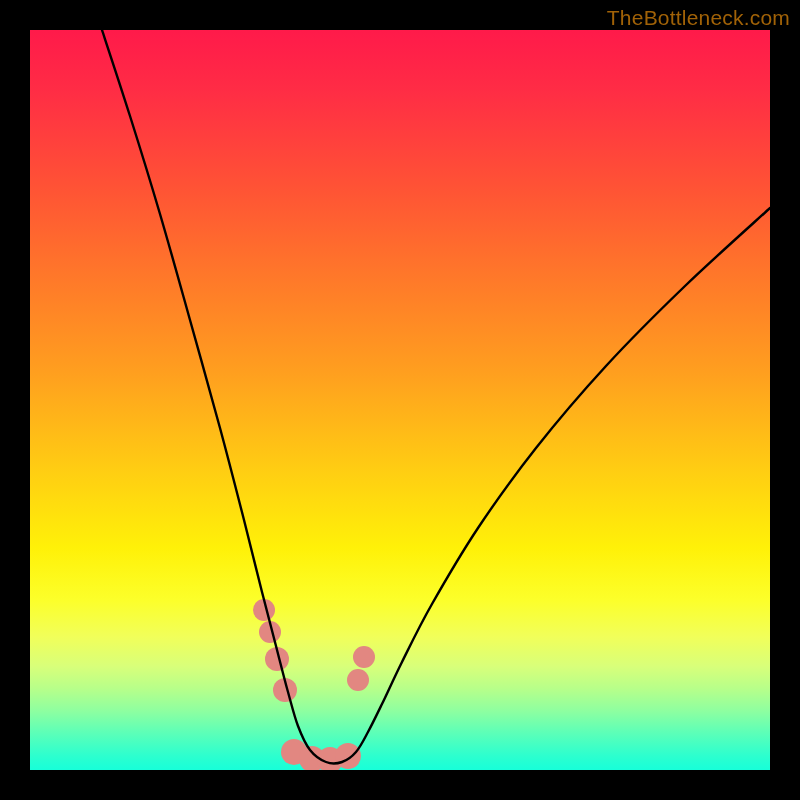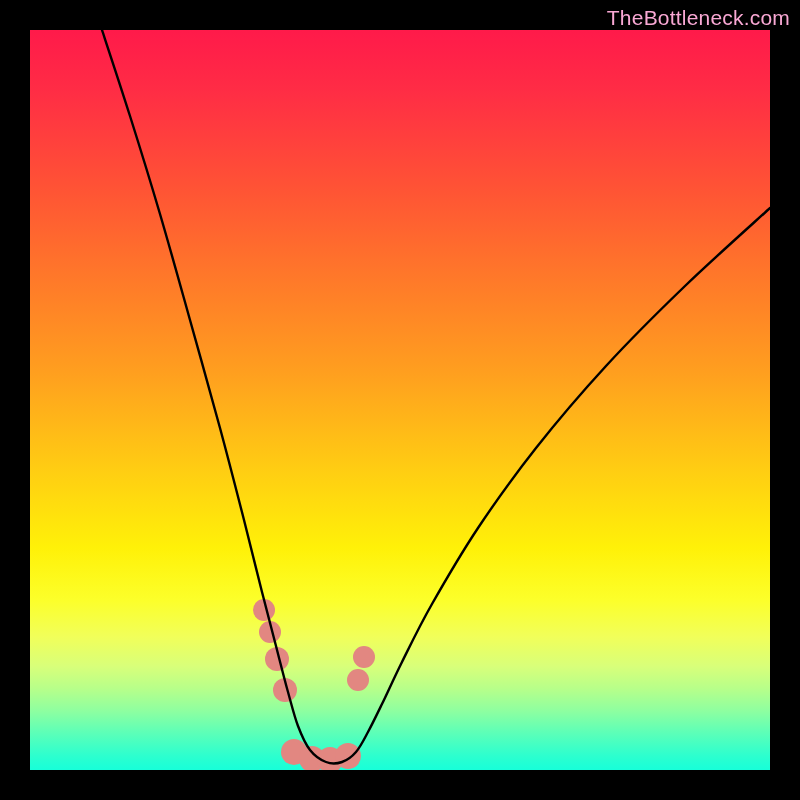--- a/index.html
+++ b/index.html
@@ -16,21 +16,21 @@
     top: 0;
     left: 0;
     width: 800px;
     height: 800px;
     background: #000;
   }
   .watermark {
     position: absolute;
     top: 6px;
     right: 10px;
-    color: #f9a8d4;
+    color: #a16207;
     font-size: 21px;
     font-weight: 500;
     letter-spacing: 0.2px;
     z-index: 50;
   }
   .plot {
     position: absolute;
     top: 30px;
     left: 30px;
     width: 740px;

